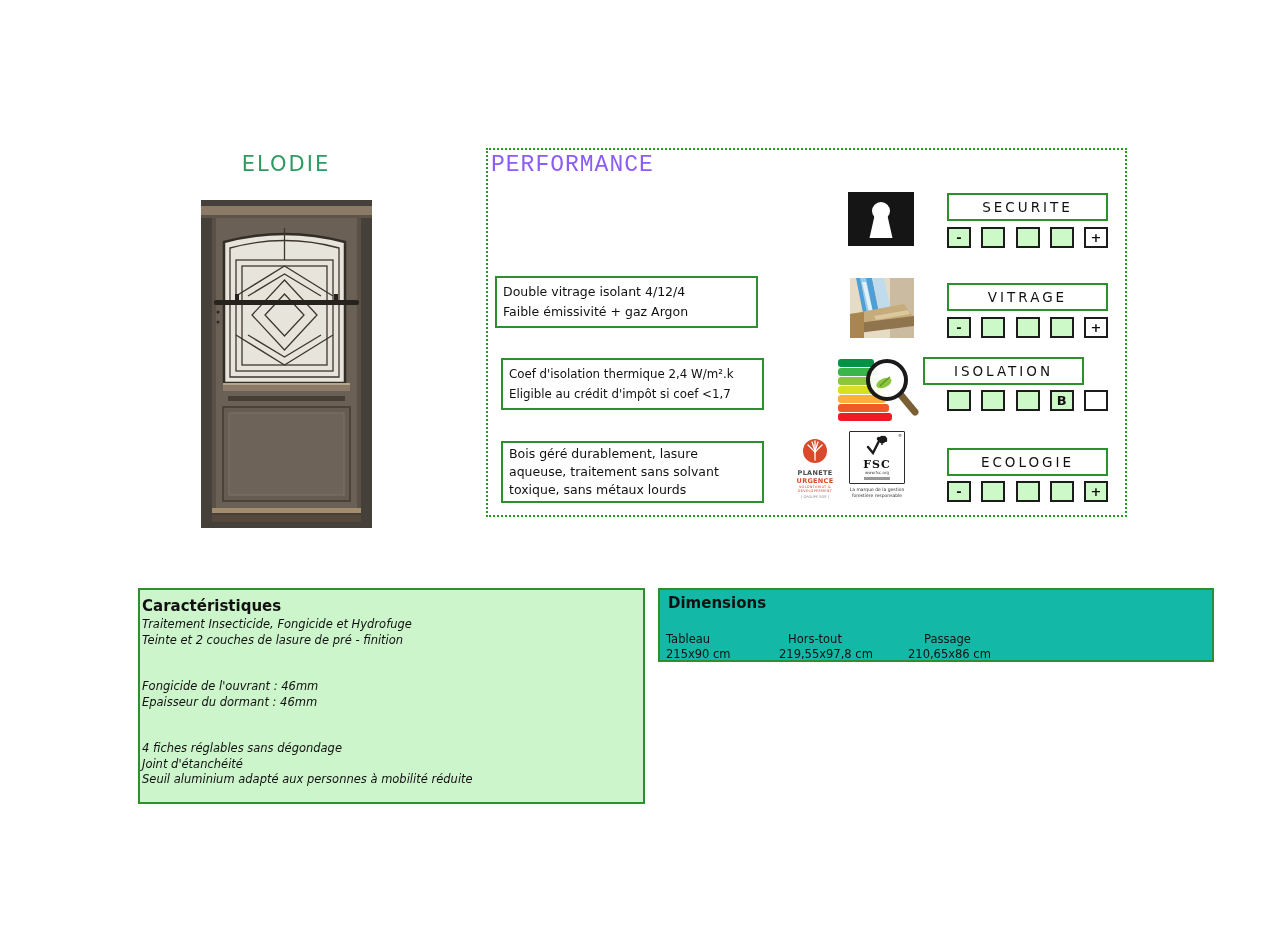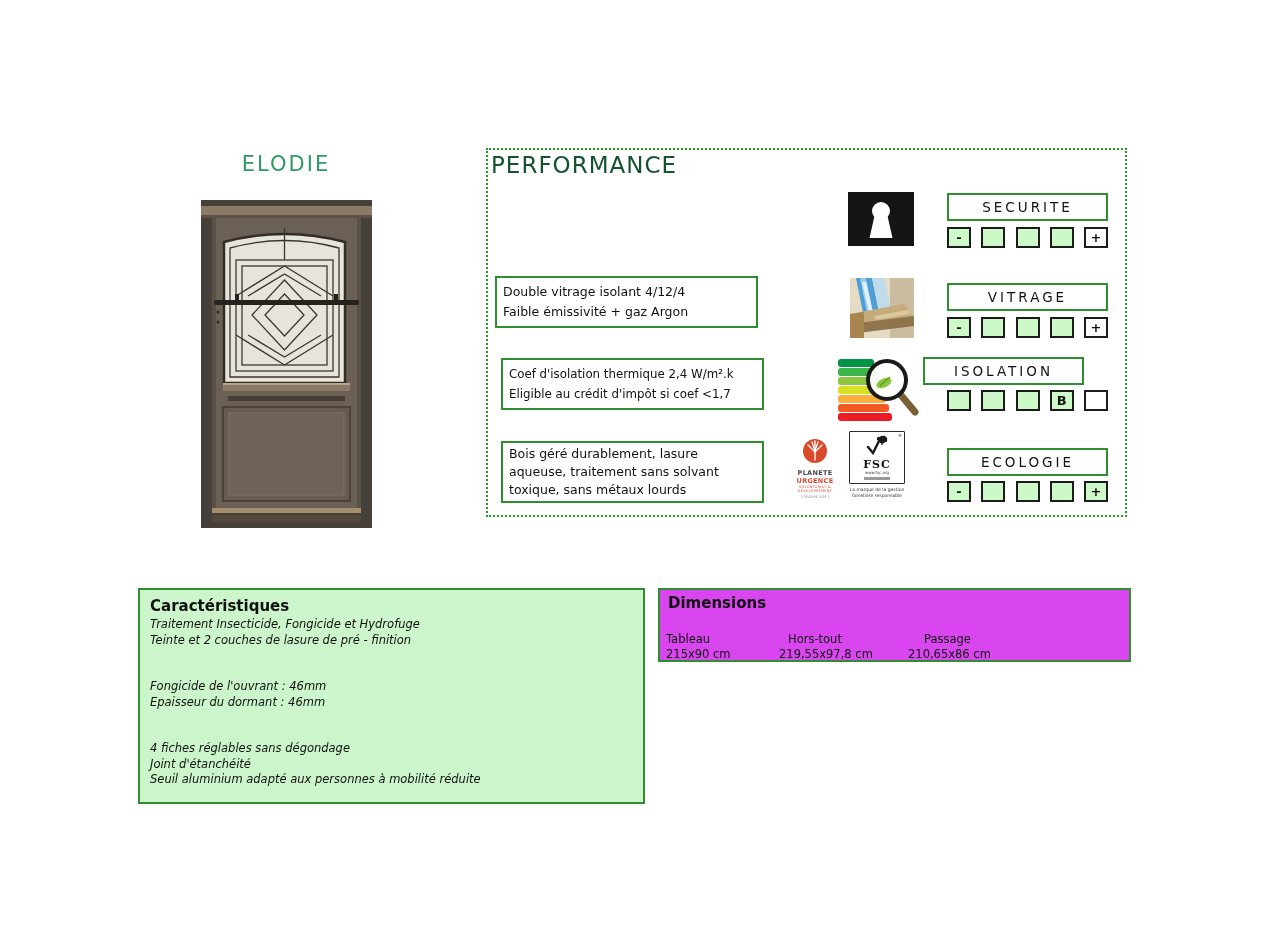--- a/index.html
+++ b/index.html
@@ -14,21 +14,21 @@
     left:186px;top:152px;width:200px;text-align:center;
     font-size:21px;letter-spacing:2px;color:#2E9A60;font-weight:500;
   }
 
   
   .perf{
     left:486px;top:148px;width:641px;height:369px;
     border:2px dotted #1F9E1F;box-sizing:border-box;
   }
   .perf-title{
-    left:3px;top:2px;font-size:23px;color:#14532d;letter-spacing:1px;
+    left:3px;top:2px;font-size:23px;color:#8b5cf6;letter-spacing:1px;font-family:Liberation Mono, monospace;
   }
   .desc-box{
     border:2px solid #2E8F2E;background:#fff;box-sizing:border-box;
     width:263px;height:52px;padding:4px 6px;
     font-size:12.5px;line-height:20px;white-space:nowrap;overflow:hidden;
   }
   .desc-small{font-size:11.8px;}
   .desc-tall{height:62px;line-height:18px;padding-top:2px;}
   .label-box{
     border:2px solid #2E8F2E;background:#fff;box-sizing:border-box;
@@ -64,28 +64,28 @@
   .fsc-r{position:absolute;top:1px;right:2px;font-size:4px;}
   .fsc-name{font-family:"DejaVu Serif",serif;font-weight:bold;font-size:11px;letter-spacing:1px;line-height:1;}
   .fsc-url{font-size:4px;color:#444;}
   .fsc-cert{height:3px;width:26px;background:#9a9a9a;margin:2px auto 1px auto;}
   .fsc-caption{font-size:4.5px;line-height:1.25;color:#333;margin-top:3px;}
 
   
   .carac{
     left:138px;top:588px;width:507px;height:216px;
     background:#CDF5CB;border:2px solid #2E8F2E;box-sizing:border-box;
-    padding:5px 10px;overflow:hidden;
+    padding:5px 2px;overflow:hidden;
   }
   .carac-title{font-size:15px;font-weight:bold;line-height:22px;}
   .char-line{font-size:11.5px;font-style:italic;line-height:15.5px;min-height:15.5px;white-space:nowrap;}
 
   .dims{
-    left:658px;top:588px;width:473px;height:74px;
-    background:#d946ef;border:2px solid #2E8F2E;box-sizing:border-box;
+    left:658px;top:588px;width:556px;height:74px;
+    background:#14b8a6;border:2px solid #2E8F2E;box-sizing:border-box;
   }
   .dims-title{left:8px;top:4px;font-size:15px;font-weight:bold;}
   .dim-h,.dim-v{font-size:11.5px;white-space:nowrap;}
 </style>
 </head>
 <body>
 
 <div class="abs product-title">ELODIE</div>
 
 <div class="abs" style="left:201px;top:200px;width:171px;height:328px;">

